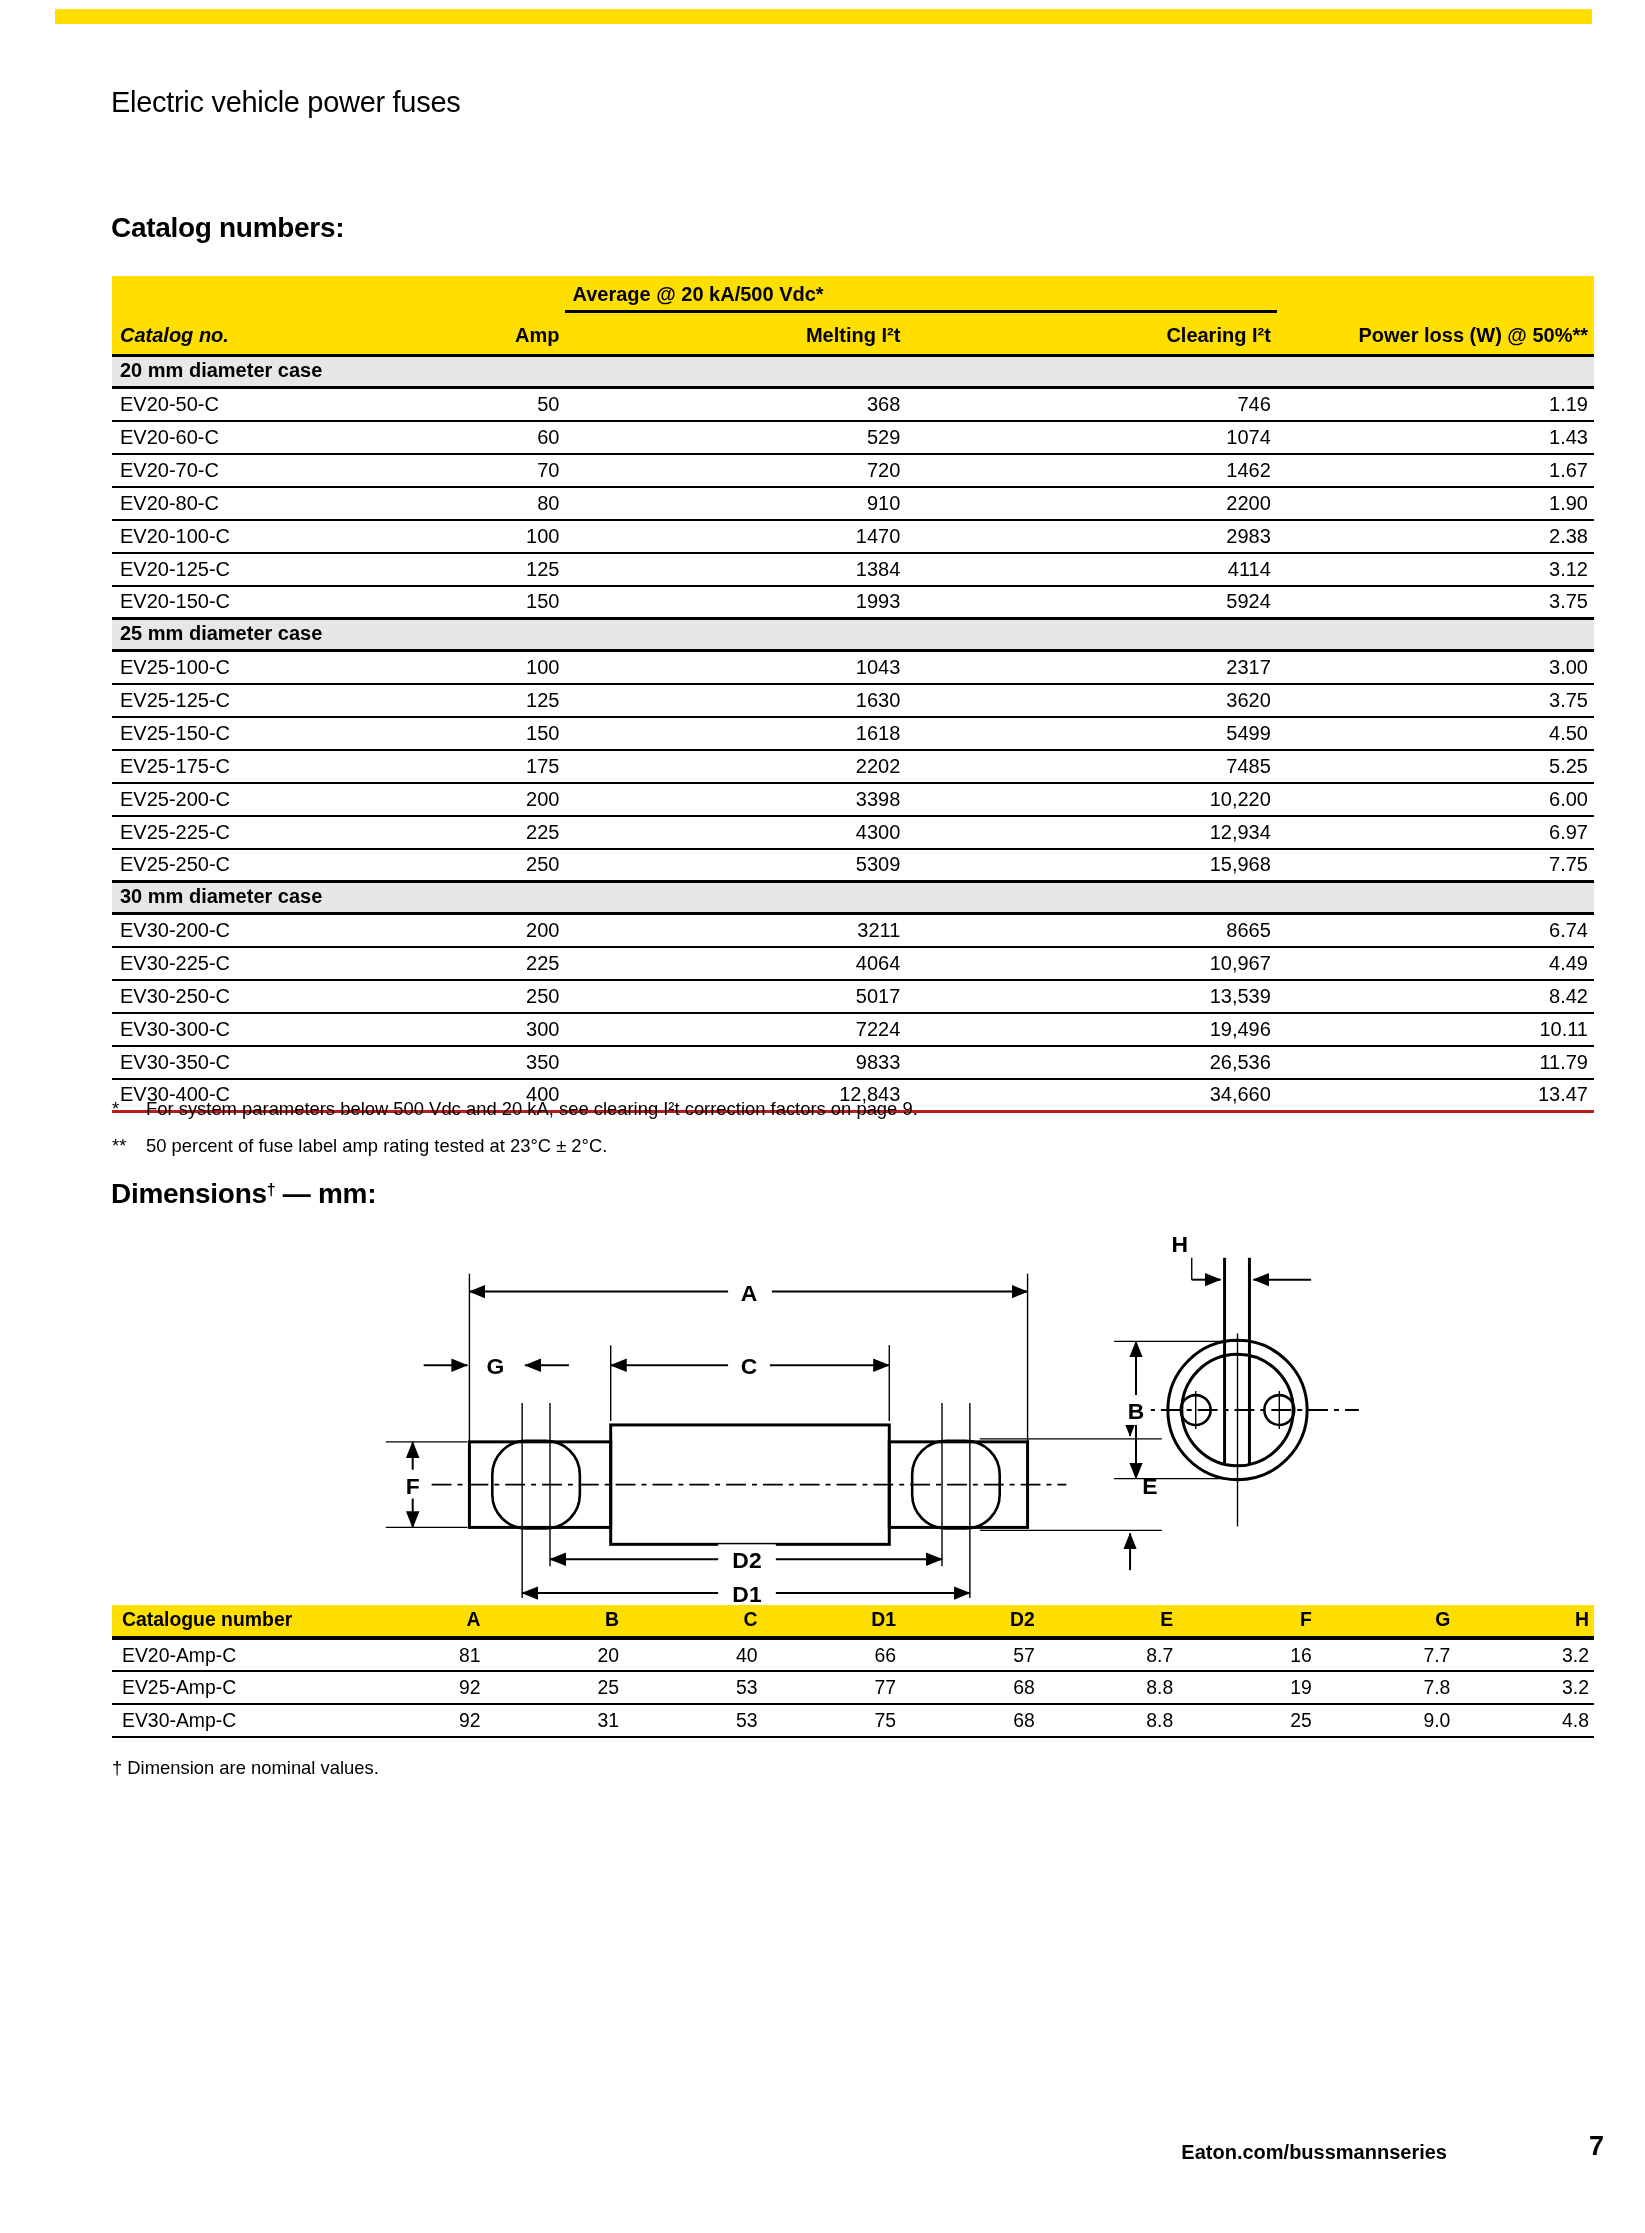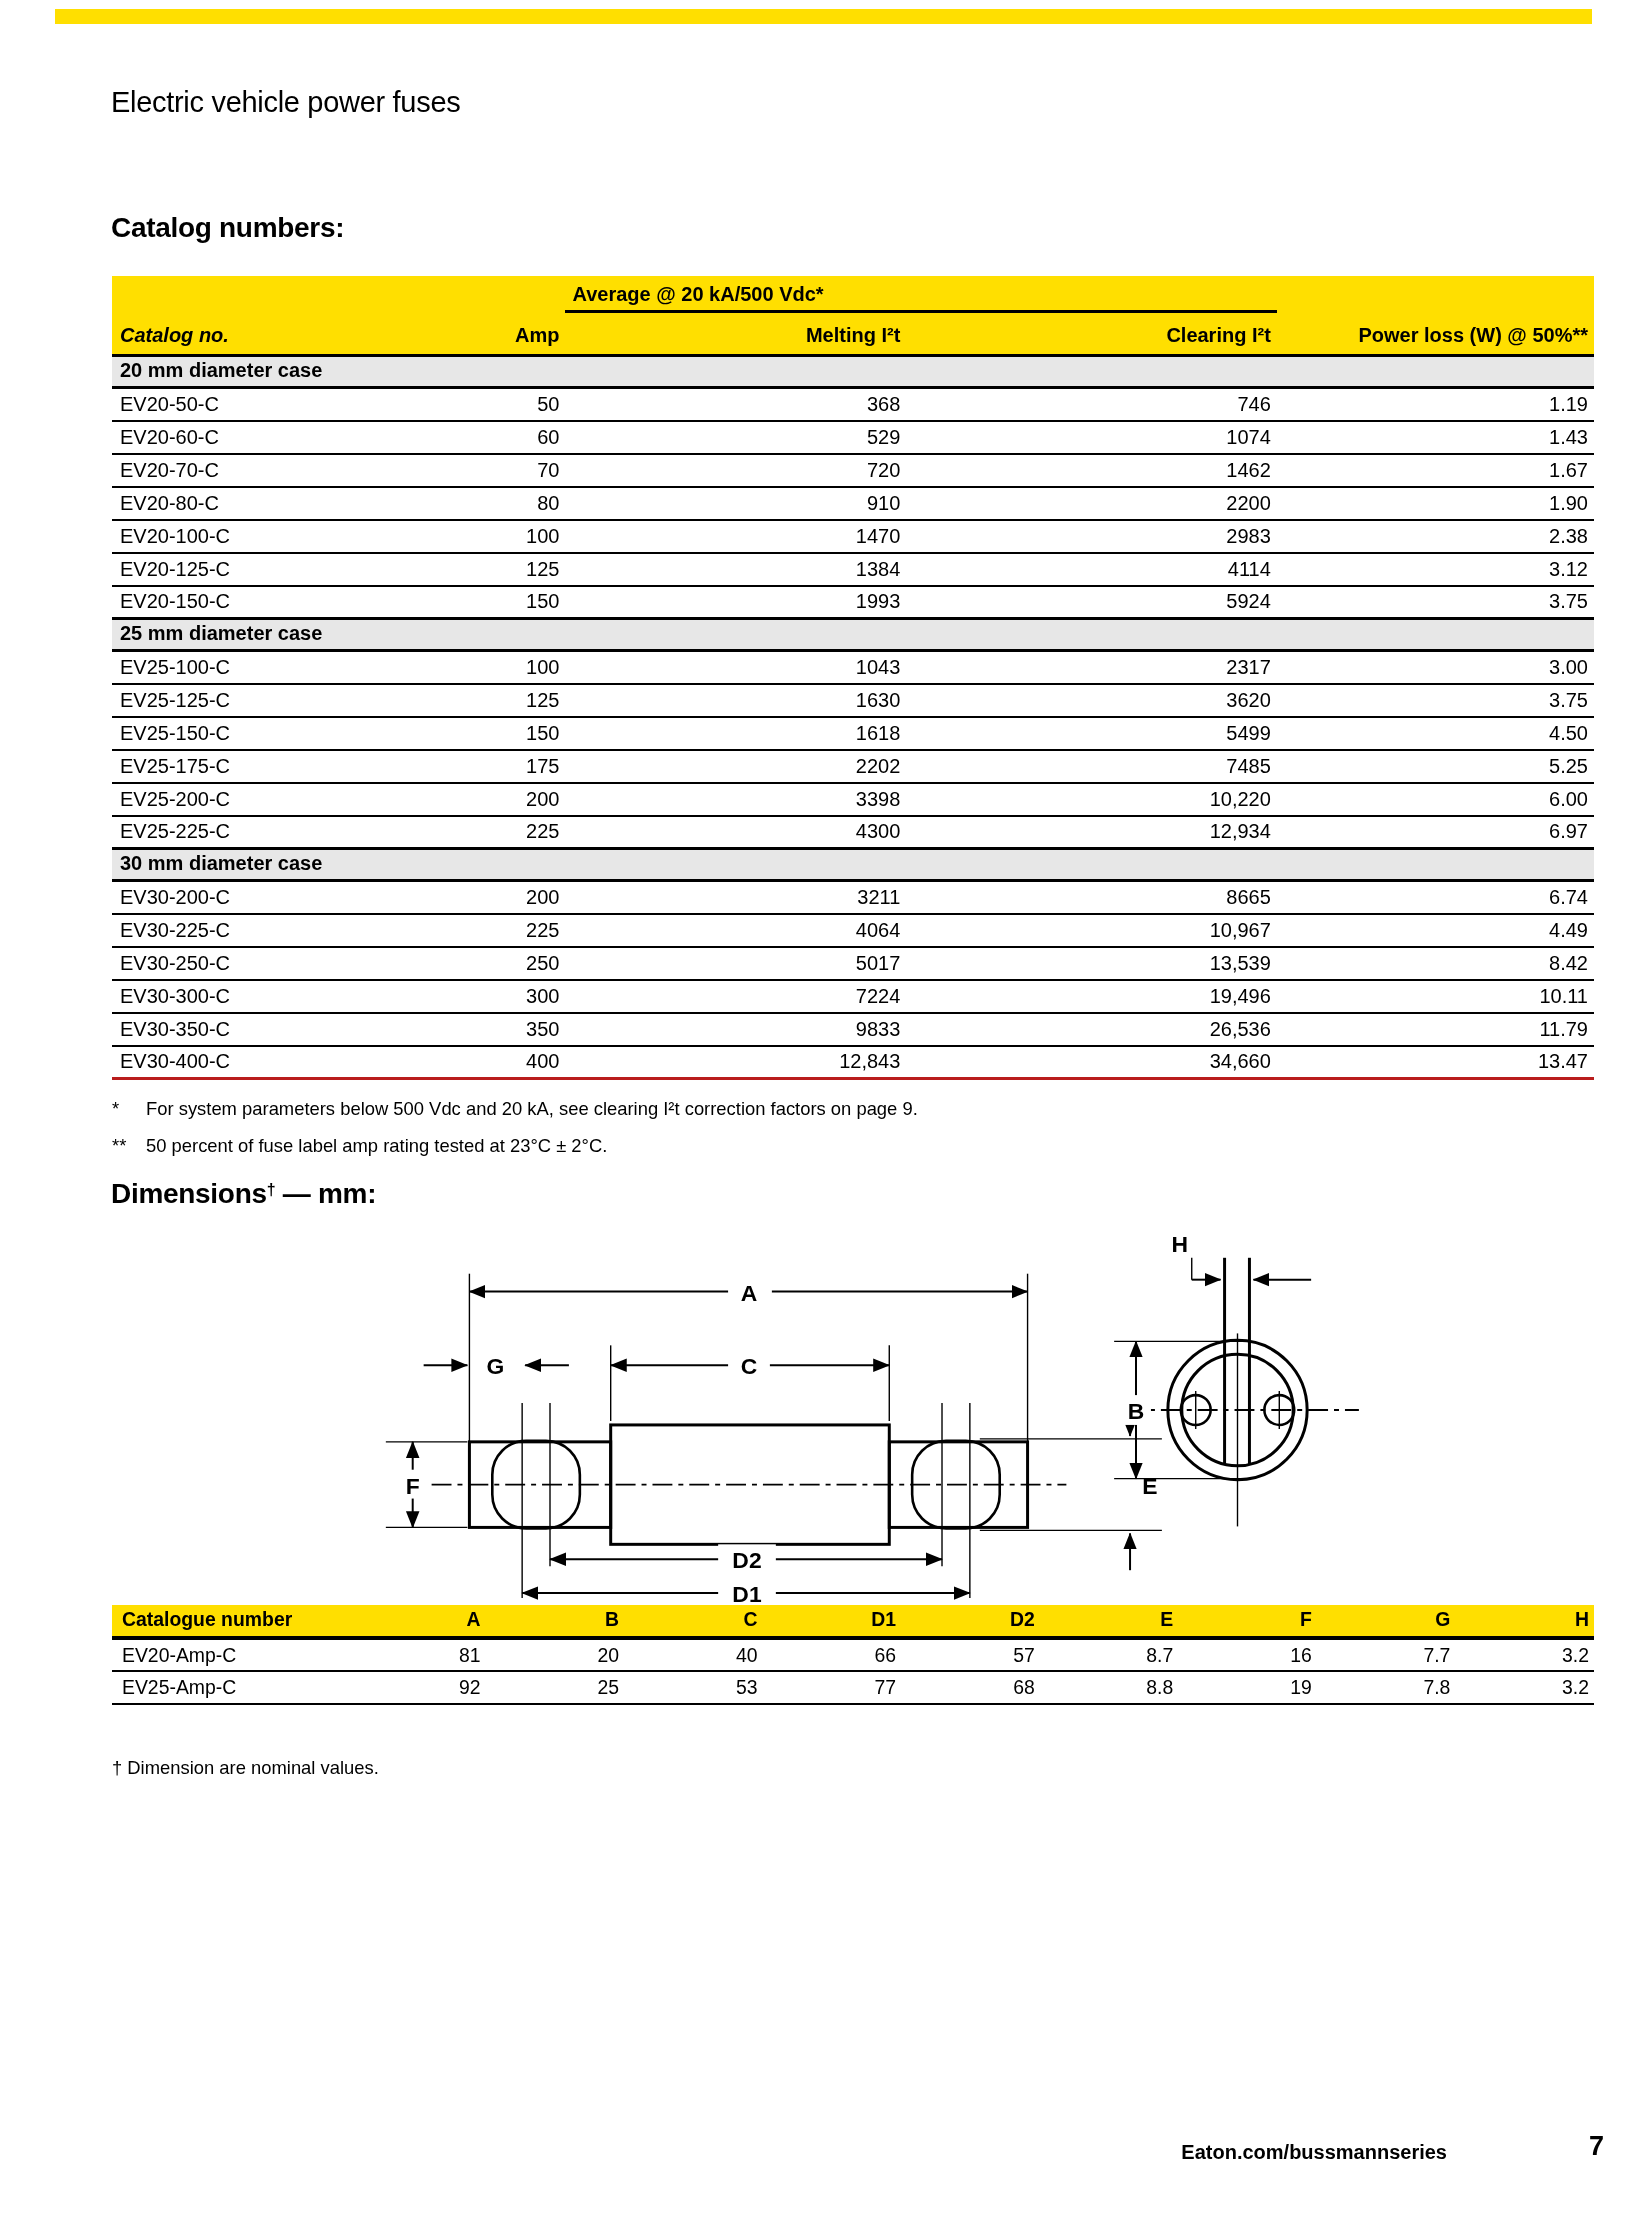--- a/index.html
+++ b/index.html
@@ -238,20 +238,27 @@
           <td>10,220</td>
           <td>6.00</td>
         </tr>
         <tr class="data">
           <td class="first">EV25-225-C</td>
           <td>225</td>
           <td>4300</td>
           <td>12,934</td>
           <td>6.97</td>
         </tr>
+        <tr class="data">
+          <td class="first">EV25-250-C</td>
+          <td>250</td>
+          <td>5309</td>
+          <td>15,968</td>
+          <td>7.75</td>
+        </tr>
         <tr class="section">
           <td colspan="5">30 mm diameter case</td>
         </tr>
         <tr class="data">
           <td class="first">EV30-200-C</td>
           <td>200</td>
           <td>3211</td>
           <td>8665</td>
           <td>6.74</td>
         </tr>
@@ -433,20 +440,32 @@
           <td>92</td>
           <td>25</td>
           <td>53</td>
           <td>77</td>
           <td>68</td>
           <td>8.8</td>
           <td>19</td>
           <td>7.8</td>
           <td>3.2</td>
         </tr>
+        <tr>
+          <td class="first">EV30-Amp-C</td>
+          <td>92</td>
+          <td>31</td>
+          <td>53</td>
+          <td>75</td>
+          <td>68</td>
+          <td>8.8</td>
+          <td>25</td>
+          <td>9.0</td>
+          <td>4.8</td>
+        </tr>
       </tbody>
   </table>
 
   <div class="fn dagger">† Dimension are nominal values.</div>
 
   <span class="footer-url">Eaton.com/bussmannseries</span>
   <span class="footer-page">7</span>
 
 </div>
 

